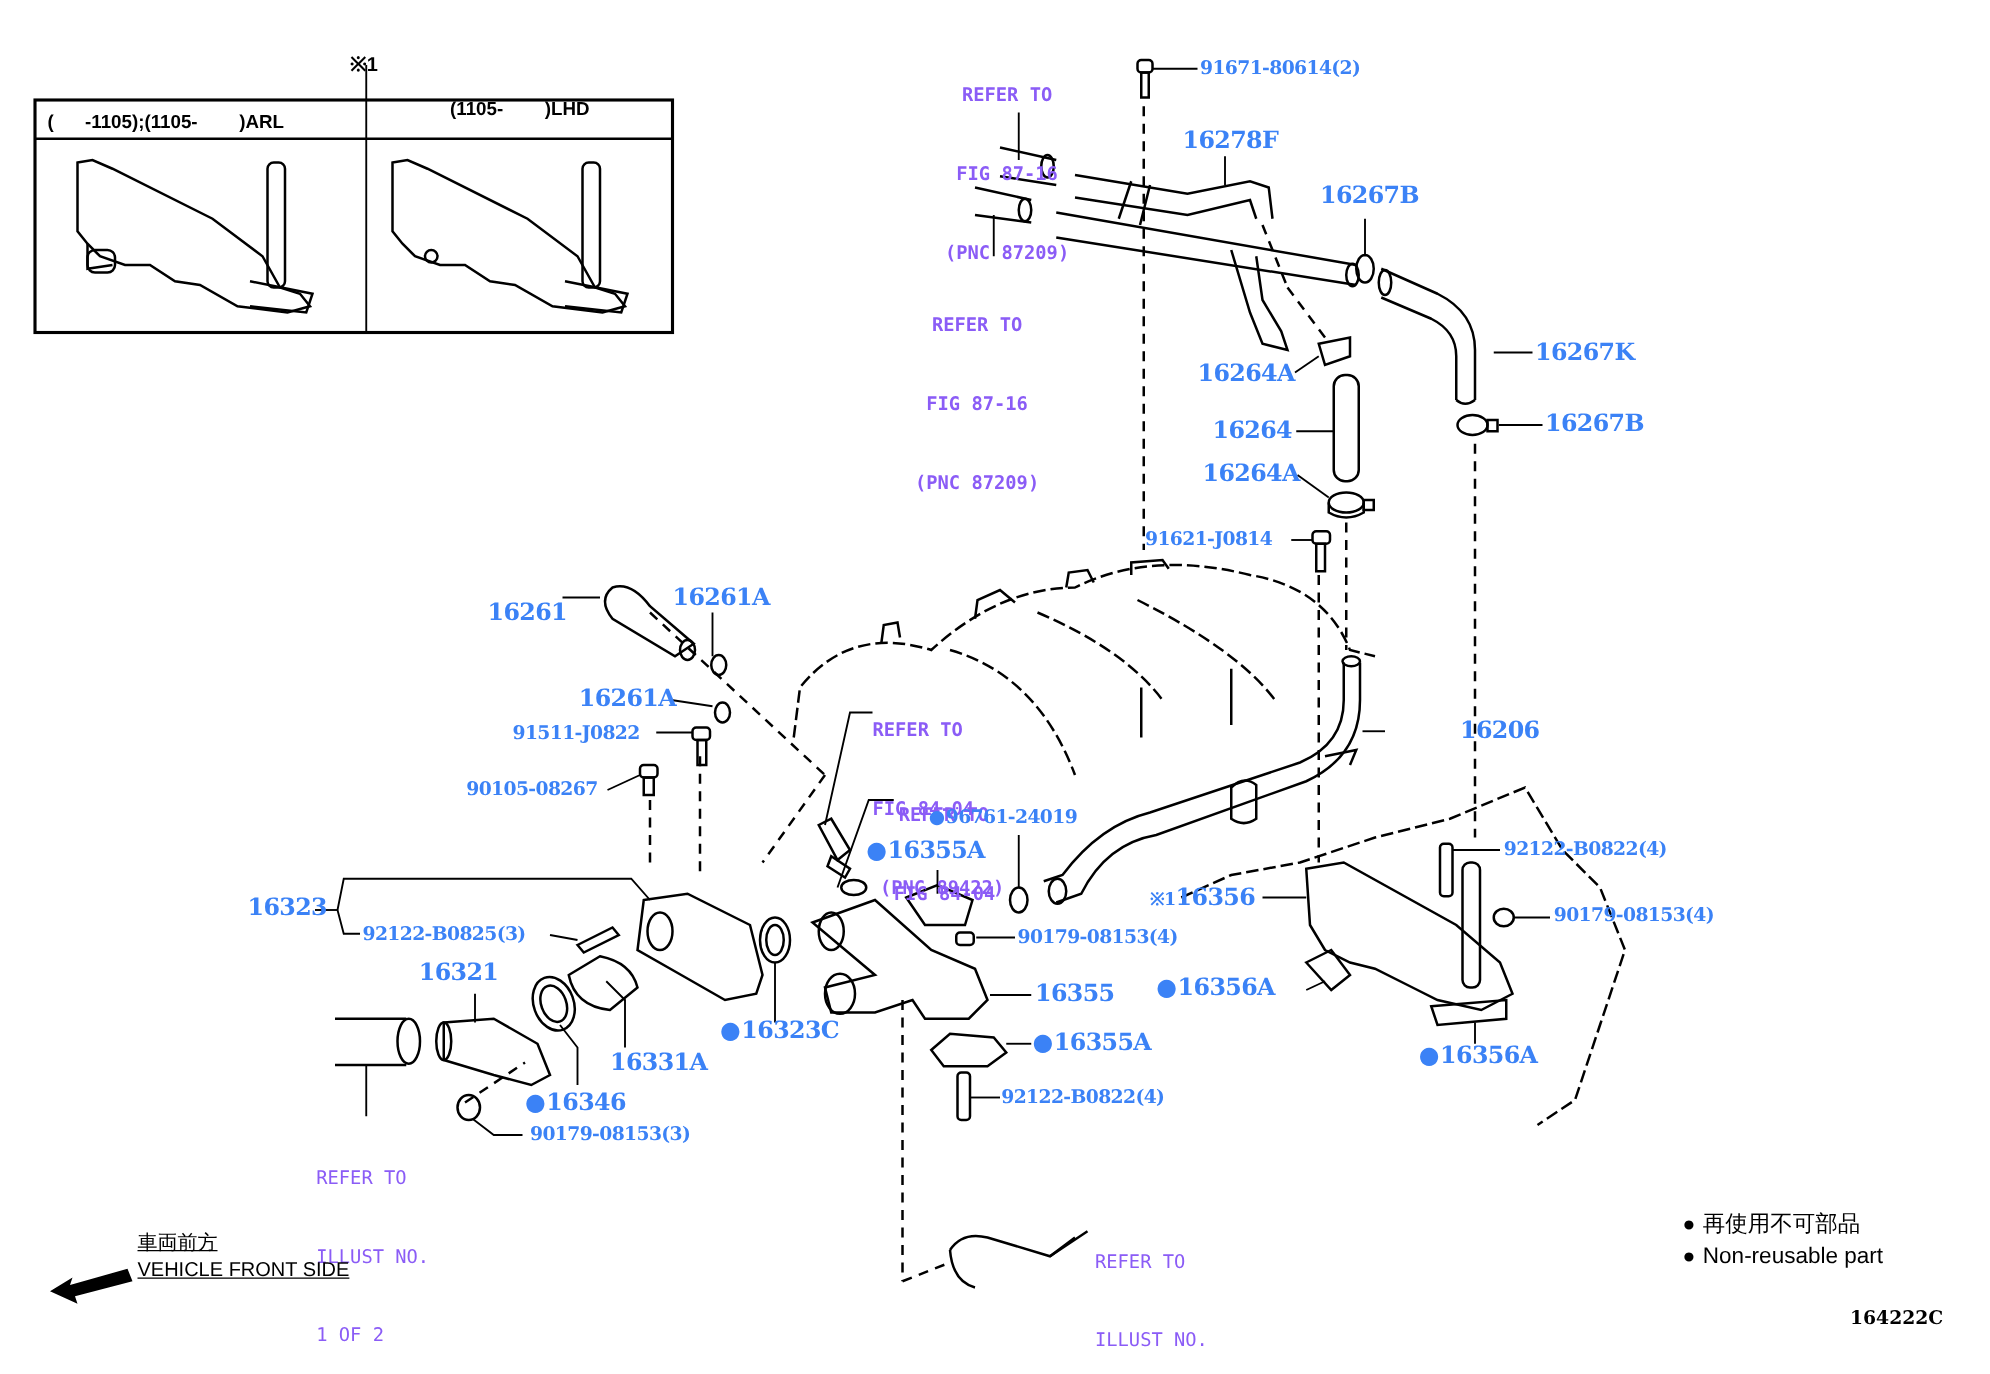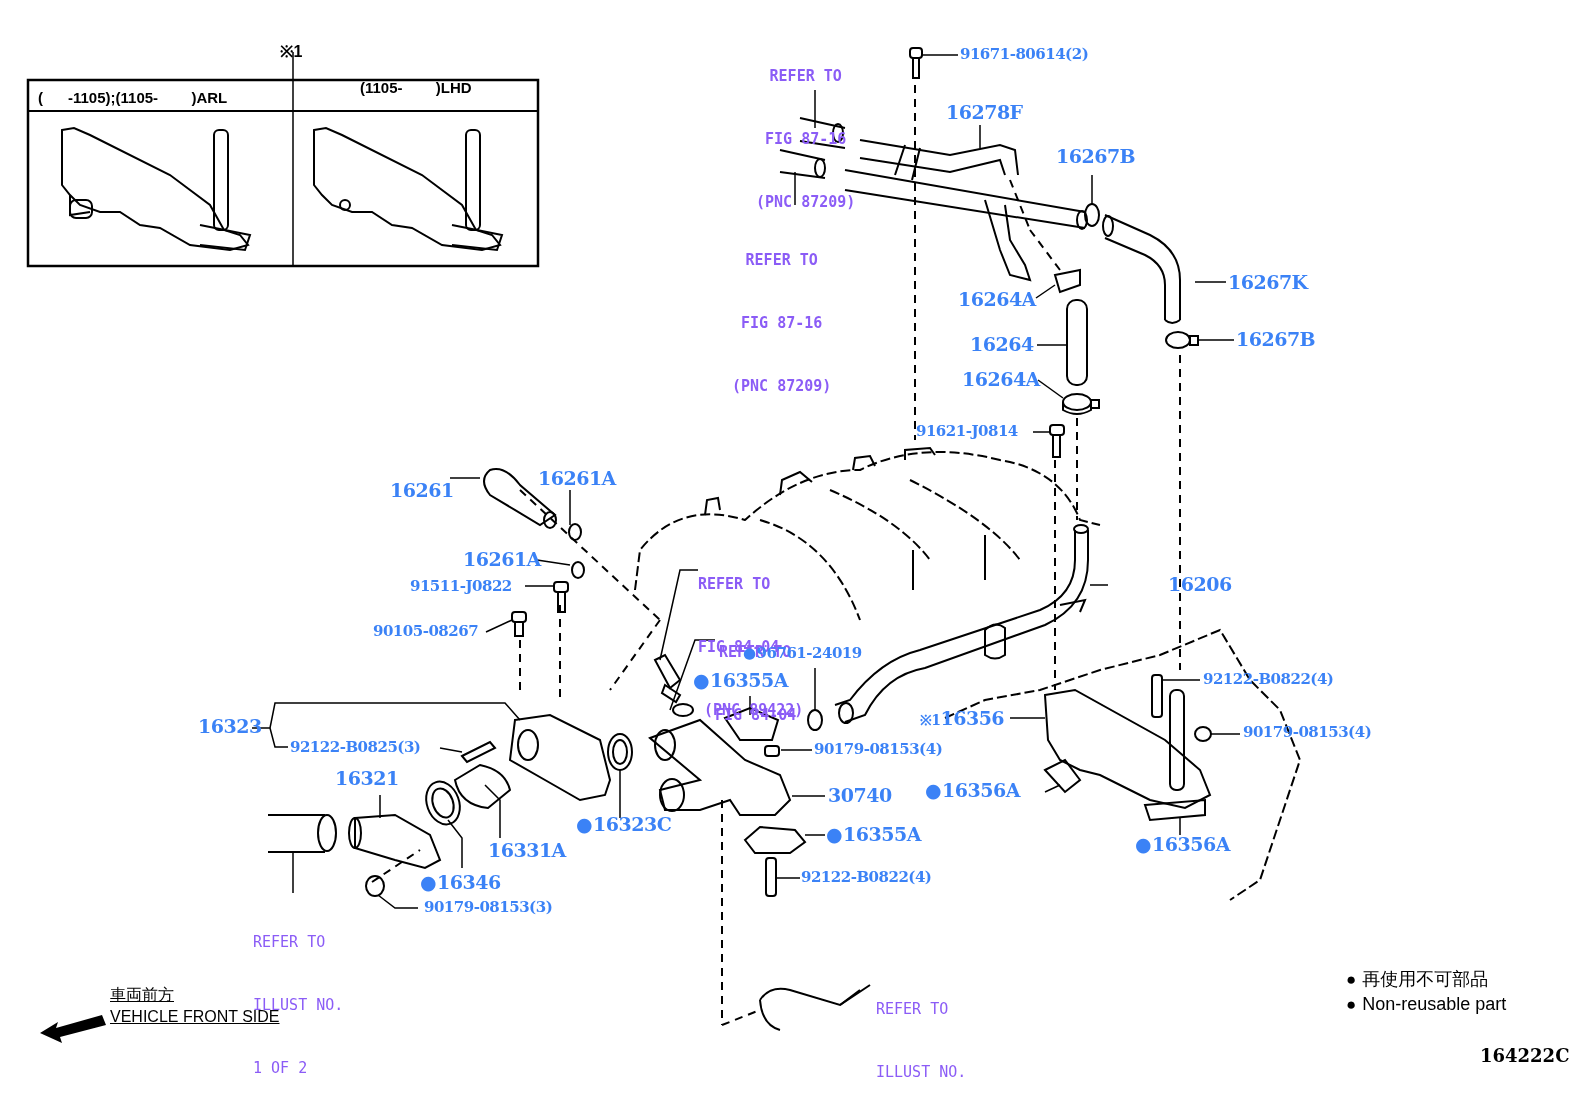--- a/index.html
+++ b/index.html
@@ -6,21 +6,21 @@
   body { width:1592px; height:1099px; position:relative; overflow:hidden; font-family:"DejaVu Sans Mono", monospace; color:#000; }
   #art { position:absolute; left:0; top:0; width:1592px; height:1099px; }
   .lbl { position:absolute; white-space:nowrap; font-family:"DejaVu Serif", serif; font-weight:bold; font-size:19px; line-height:1; color:#3b82f6; letter-spacing:-0.5px; }
   .lbl.sm { font-size:15px; }
   .ref { position:absolute; white-space:pre; font-family:"DejaVu Sans Mono", monospace; font-weight:bold; font-size:15px; line-height:21px; color:#8b5cf6; text-align:center; }
   .ref.left { text-align:left; }
   .dot::before { content:"\25CF"; margin-right:1px; }
   .inset-hdr { position:absolute; font-family:"Liberation Sans", sans-serif; font-size:15px; font-weight:bold; white-space:pre; }
   .legend { position:absolute; font-family:"Liberation Sans", sans-serif; font-size:18px; line-height:24px; white-space:nowrap; }
   .legend .b { font-size:17px; margin-right:6px; }
-  .figno { position:absolute; font-family:"DejaVu Serif", serif; font-weight:bold; font-size:18px; }
+  .figno { position:absolute; font-family:"DejaVu Serif", serif; font-weight:bold; font-size:15px; }
   .front { position:absolute; font-family:"Liberation Sans", sans-serif; font-size:16px; line-height:22px; white-space:nowrap; }
 </style>
 </head>
 <body>
 
 <svg id="art" viewBox="0 0 1592 1099" xmlns="http://www.w3.org/2000/svg" fill="none" stroke="#000" stroke-width="2">
 
   <g>
     <rect x="28" y="80" width="510" height="186" stroke-width="2.5"></rect>
     <line x1="28" y1="111" x2="538" y2="111" stroke-width="2"></line>
@@ -321,21 +321,21 @@
 <div class="lbl" style="left:1168px;top:575px;">16206</div>
 <div class="lbl sm dot" style="left:743px;top:646px;">96761-24019</div>
 <div class="lbl dot" style="left:693px;top:671px;">16355A</div>
 <div class="lbl" style="left:198px;top:717px;">16323</div>
 <div class="lbl sm" style="left:290px;top:740px;">92122-B0825(3)</div>
 <div class="lbl sm" style="left:814px;top:742px;">90179-08153(4)</div>
 <div class="lbl" style="left:920px;top:709px;"><span class="sm" style="font-size:14px;">※1</span><span>16356</span></div>
 <div class="lbl sm" style="left:1203px;top:672px;">92122-B0822(4)</div>
 <div class="lbl sm" style="left:1243px;top:725px;">90179-08153(4)</div>
 <div class="lbl" style="left:335px;top:769px;">16321</div>
-<div class="lbl" style="left:828px;top:786px;">30740</div>
+<div class="lbl" style="left:828px;top:786px;">16355</div>
 <div class="lbl dot" style="left:925px;top:781px;">16356A</div>
 <div class="lbl" style="left:488px;top:841px;">16331A</div>
 <div class="lbl dot" style="left:576px;top:815px;">16323C</div>
 <div class="lbl dot" style="left:826px;top:825px;">16355A</div>
 <div class="lbl dot" style="left:1135px;top:835px;">16356A</div>
 <div class="lbl dot" style="left:420px;top:873px;">16346</div>
 <div class="lbl sm" style="left:801px;top:870px;">92122-B0822(4)</div>
 <div class="lbl sm" style="left:424px;top:900px;">90179-08153(3)</div>
 
 <div class="front" style="left:110px;top:984px;text-decoration:underline;">

